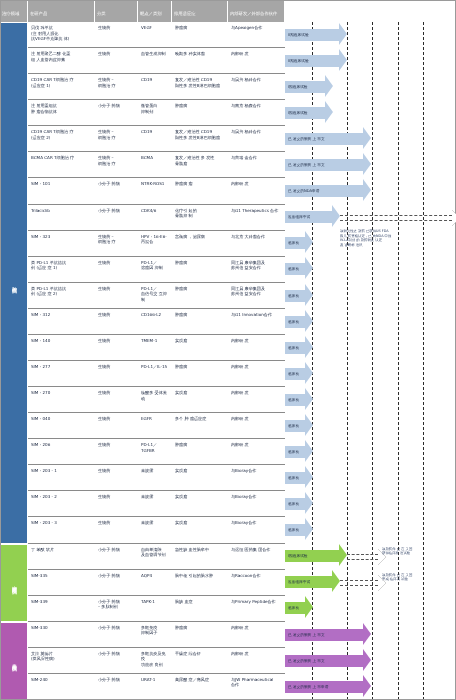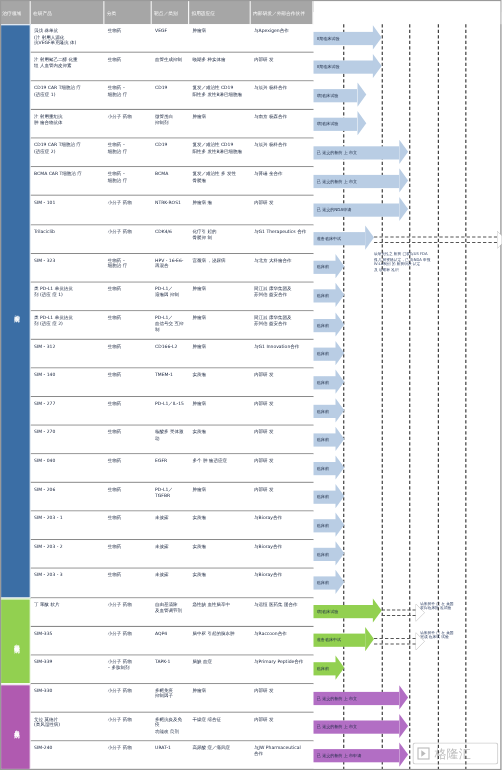--- a/index.html
+++ b/index.html
@@ -381,20 +381,14 @@
     <div class="open-arrow" style="left: 347px; top: 553.969px; width: 31px; height: 5.73692px; border-top: 1px dashed rgb(85, 85, 85); border-bottom: 1px dashed rgb(85, 85, 85);">
       <div style="position: absolute; right: -8px; top: -5.73692px; width: 0px; height: 0px; border-top: 8.60538px solid transparent; border-bottom: 8.60538px solid transparent; border-left: 8px solid rgb(255, 255, 255); filter: drop-shadow(rgb(85, 85, 85) 0px 0px 0.4px);"></div>
     </div>
     <div class="anno" style="left: 382px; top: 546.668px; width: 70px;">该新药件 已 在 美国
 获得临床批 准试验</div>
     <div class="open-arrow" style="left: 340px; top: 580.046px; width: 38px; height: 5.73692px; border-top: 1px dashed rgb(85, 85, 85); border-bottom: 1px dashed rgb(85, 85, 85);">
       <div style="position: absolute; right: -8px; top: -5.73692px; width: 0px; height: 0px; border-top: 8.60538px solid transparent; border-bottom: 8.60538px solid transparent; border-left: 8px solid rgb(255, 255, 255); filter: drop-shadow(rgb(85, 85, 85) 0px 0px 0.4px);"></div>
     </div>
     <div class="anno" style="left: 382px; top: 572.745px; width: 70px;">该新药件 已 在 美国
 完成 临床试 试验</div>
-    <div class="watermark"><svg width="78" height="20" viewBox="0 0 78 20">
-        <rect x="0.5" y="0.5" width="77" height="19" rx="2" fill="none" stroke="#9a9a9a"></rect>
-        <rect x="5" y="5" width="10" height="10" fill="none" stroke="#666"></rect>
-        <path d="M8 7 L12 10 L8 13 Z" fill="#666"></path>
-        <text x="20" y="14" font-family="DejaVu Sans, sans-serif" font-size="11" fill="#6b6b6b">格隆汇</text>
-      </svg></div>
     <div class="outer-border"></div>
   </div>
 
 </body></html>

